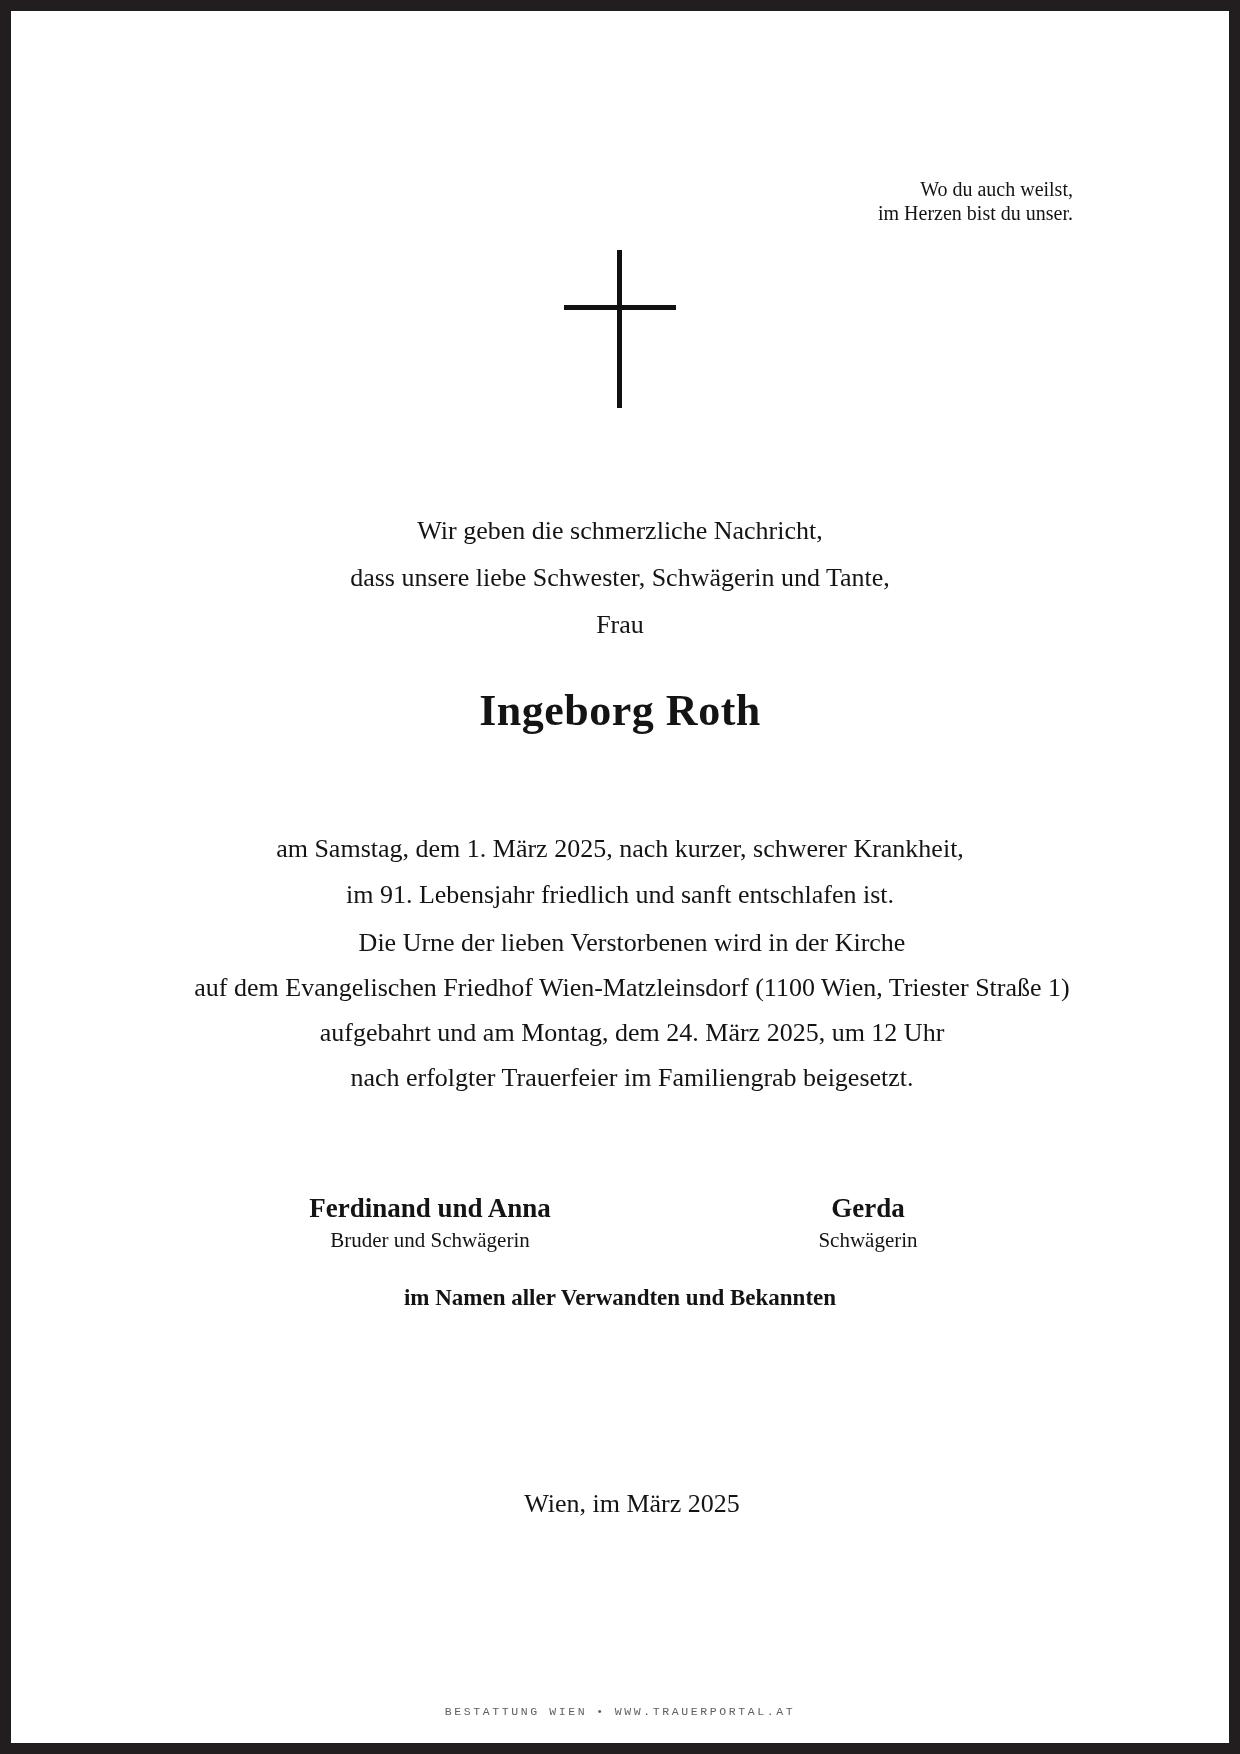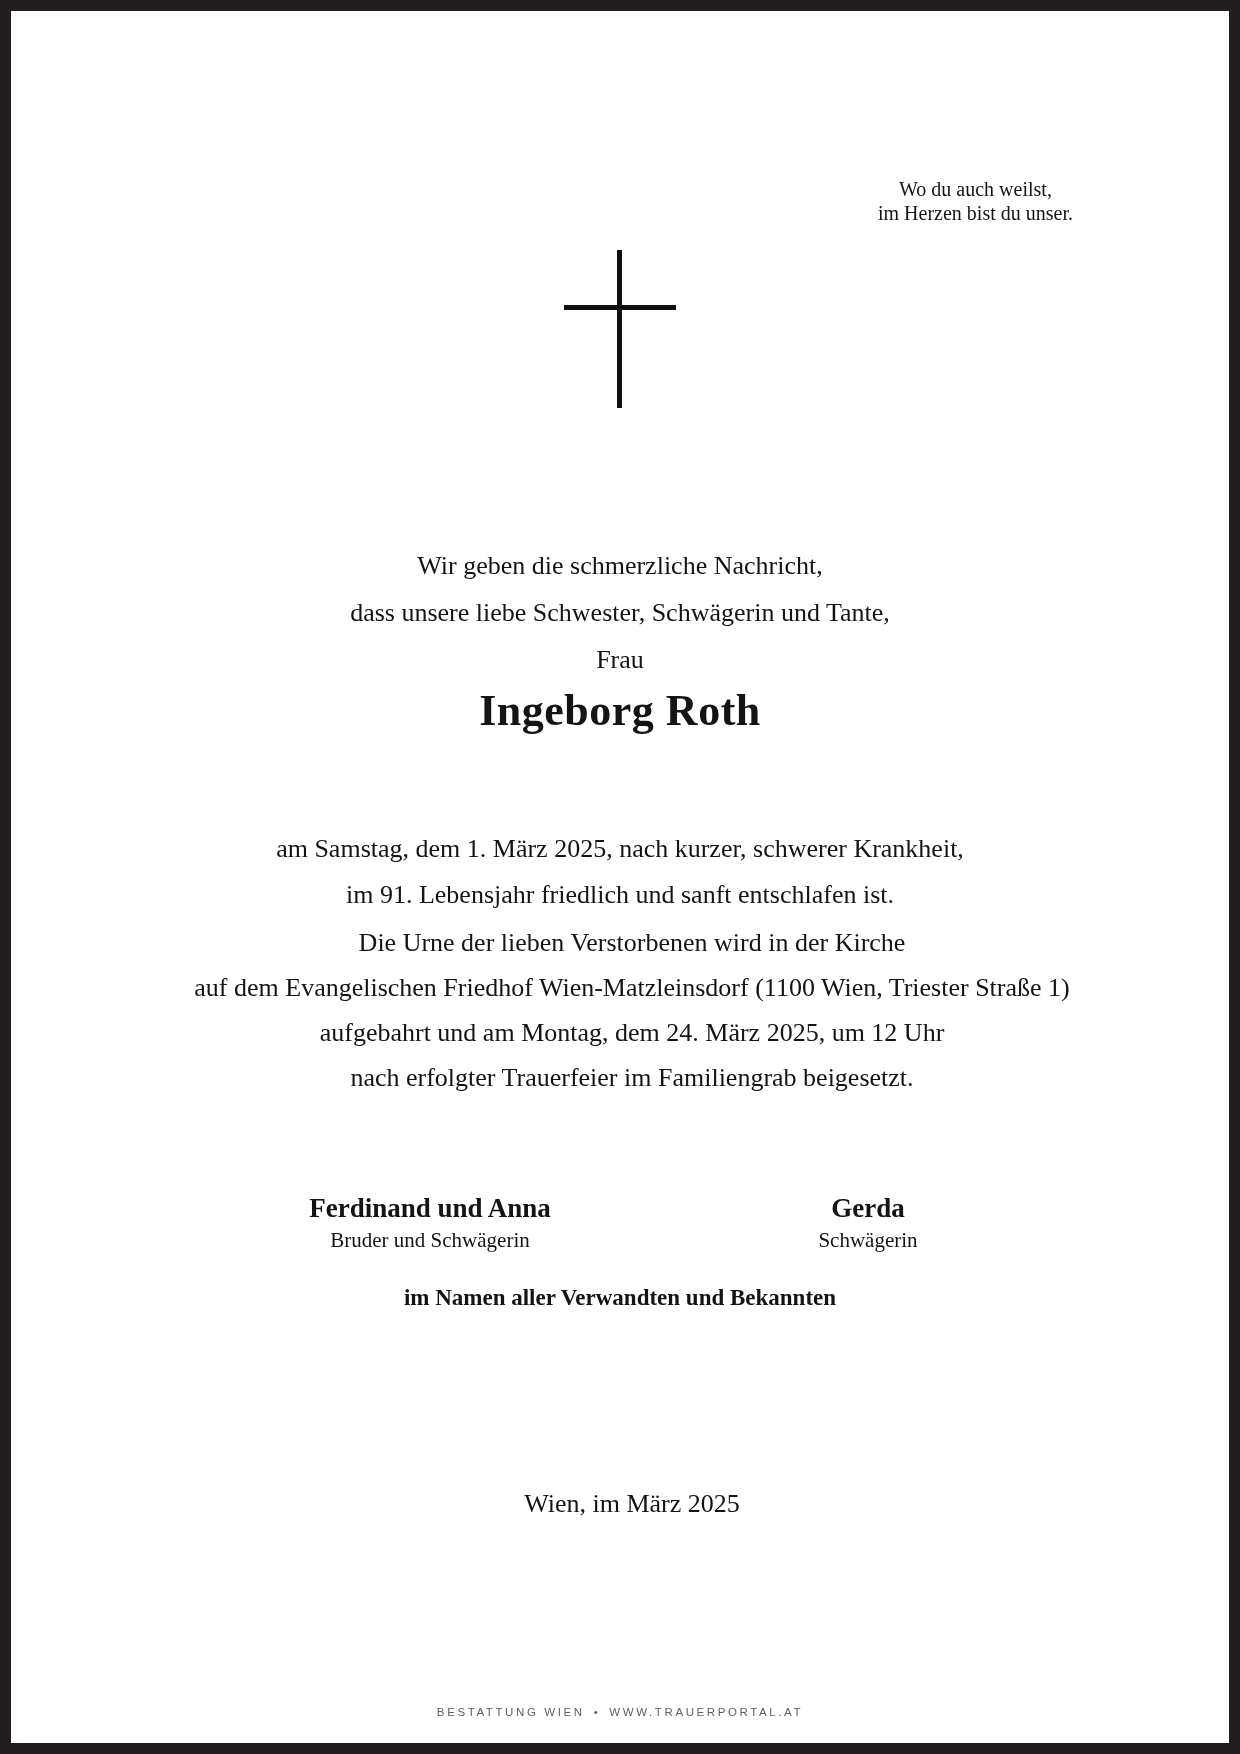--- a/index.html
+++ b/index.html
@@ -19,21 +19,21 @@
     background: #ffffff;
     overflow: hidden;
   }
   .centered { position: absolute; left: 0; right: 0; text-align: center; }
 
   
   .motto {
     position: absolute;
     left: 867px;
     top: 166px;
-    text-align: center;
+    text-align: right;
     font-size: 20px;
     line-height: 24px;
     white-space: nowrap;
   }
 
   
   .cross {
     position: absolute;
     left: 553px;   
     top: 239px;    
@@ -47,21 +47,21 @@
     background: #111111;
   }
   .cross .hbar {
     position: absolute;
     left: 0; top: 55px;
     width: 112px; height: 5px;
     background: #111111;
   }
 
   .intro {
-    top: 531px;
+    top: 496px;
     font-size: 26px;
     line-height: 47px;
   }
 
   .deceased-name {
     top: 662px;
     font-size: 44px;
     line-height: 76px;
     font-weight: bold;
     letter-spacing: 0.5px;
@@ -108,21 +108,21 @@
 
   .place-date {
     top: 1476px;
     font-size: 26px;
     line-height: 34px;
     margin-left: 24px;
   }
 
   .footer {
     top: 1693px;
-    font-family: Liberation Sans, sans-serif;
+    font-family: Liberation Mono, monospace;
     font-size: 11.5px;
     line-height: 16px;
     letter-spacing: 2.6px;
     color: #606060;
   }
   .footer .sep { margin: 0 9px; }
 </style>
 </head>
 <body>
 

